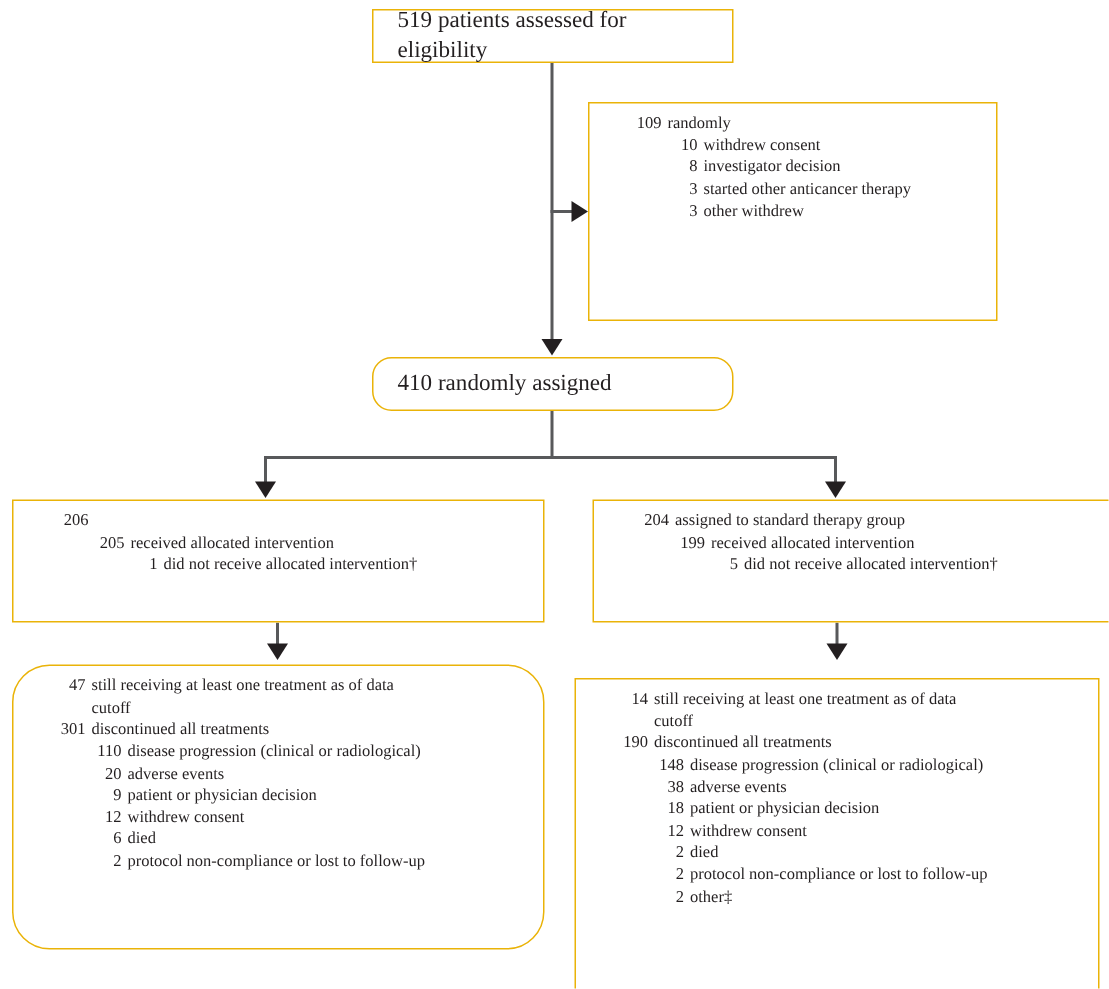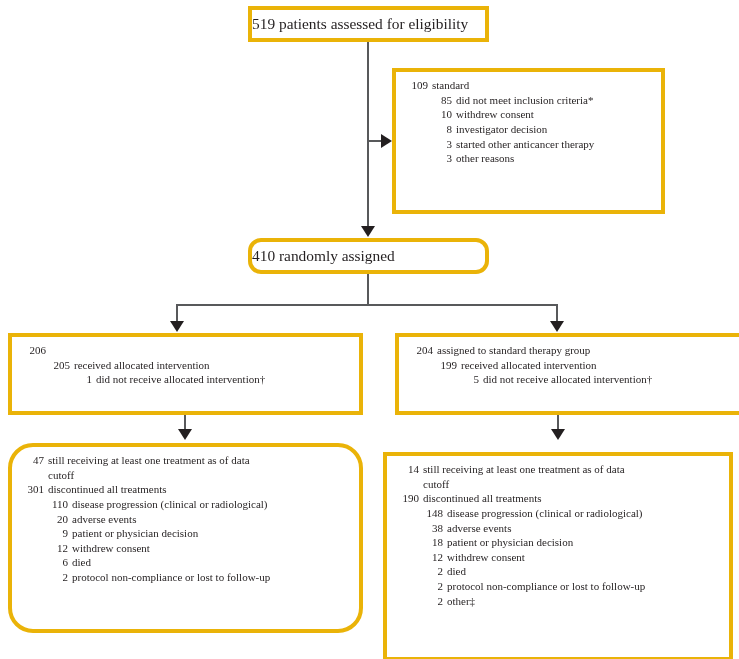--- a/index.html
+++ b/index.html
@@ -18,23 +18,23 @@
 
   .diagram {
     position: absolute;
     inset: 0;
   }
 
   
   .box {
     position: absolute;
     box-sizing: border-box;
-    border: 4px solid #eab308;
+    border: 1px solid #eab308;
     background: #ffffff;
-    padding: 6px 10px 6px 0;
+    padding: 6px 10px 6px 16px;
     z-index: 2;
   }
 
   .box-top      { left: 248px; top: 6px;   width: 241px; height: 36px; }
   .box-excluded { left: 392px; top: 68px;  width: 273px; height: 146px; }
   .box-random   { left: 248px; top: 238px; width: 241px; height: 36px; border-radius: 13px; }
   .box-alloc-l  { left: 8px;   top: 333px; width: 355px; height: 82px; }
   .box-alloc-r  { left: 383px; top: 333px; width: 350px; height: 82px; margin-left: 12px; }
   .box-follow-l { left: 8px;   top: 443px; width: 355px; height: 190px; border-radius: 25px; }
   .box-follow-r { left: 383px; top: 452px; width: 350px; height: 209px; }
@@ -146,41 +146,37 @@
   <div class="box box-top">
     <div class="lines">
       <div class="plain">519 patients assessed for eligibility</div>
     </div>
   </div>
 
   <div class="box box-excluded">
     <div class="lines">
       <div class="row lvl0">
         <span class="num">109</span>
-        <span class="txt">standard</span>
-      </div>
-      <div class="row lvl1">
-        <span class="num">85</span>
-        <span class="txt">did not meet inclusion criteria*</span>
+        <span class="txt">randomly</span>
       </div>
       <div class="row lvl1">
         <span class="num">10</span>
         <span class="txt">withdrew consent</span>
       </div>
       <div class="row lvl1">
         <span class="num">8</span>
         <span class="txt">investigator decision</span>
       </div>
       <div class="row lvl1">
         <span class="num">3</span>
         <span class="txt">started other anticancer therapy</span>
       </div>
       <div class="row lvl1">
         <span class="num">3</span>
-        <span class="txt">other reasons</span>
+        <span class="txt">other withdrew</span>
       </div>
     </div>
   </div>
 
   <div class="box box-random">
     <div class="lines">
       <div class="plain">410 randomly assigned</div>
     </div>
   </div>
 

